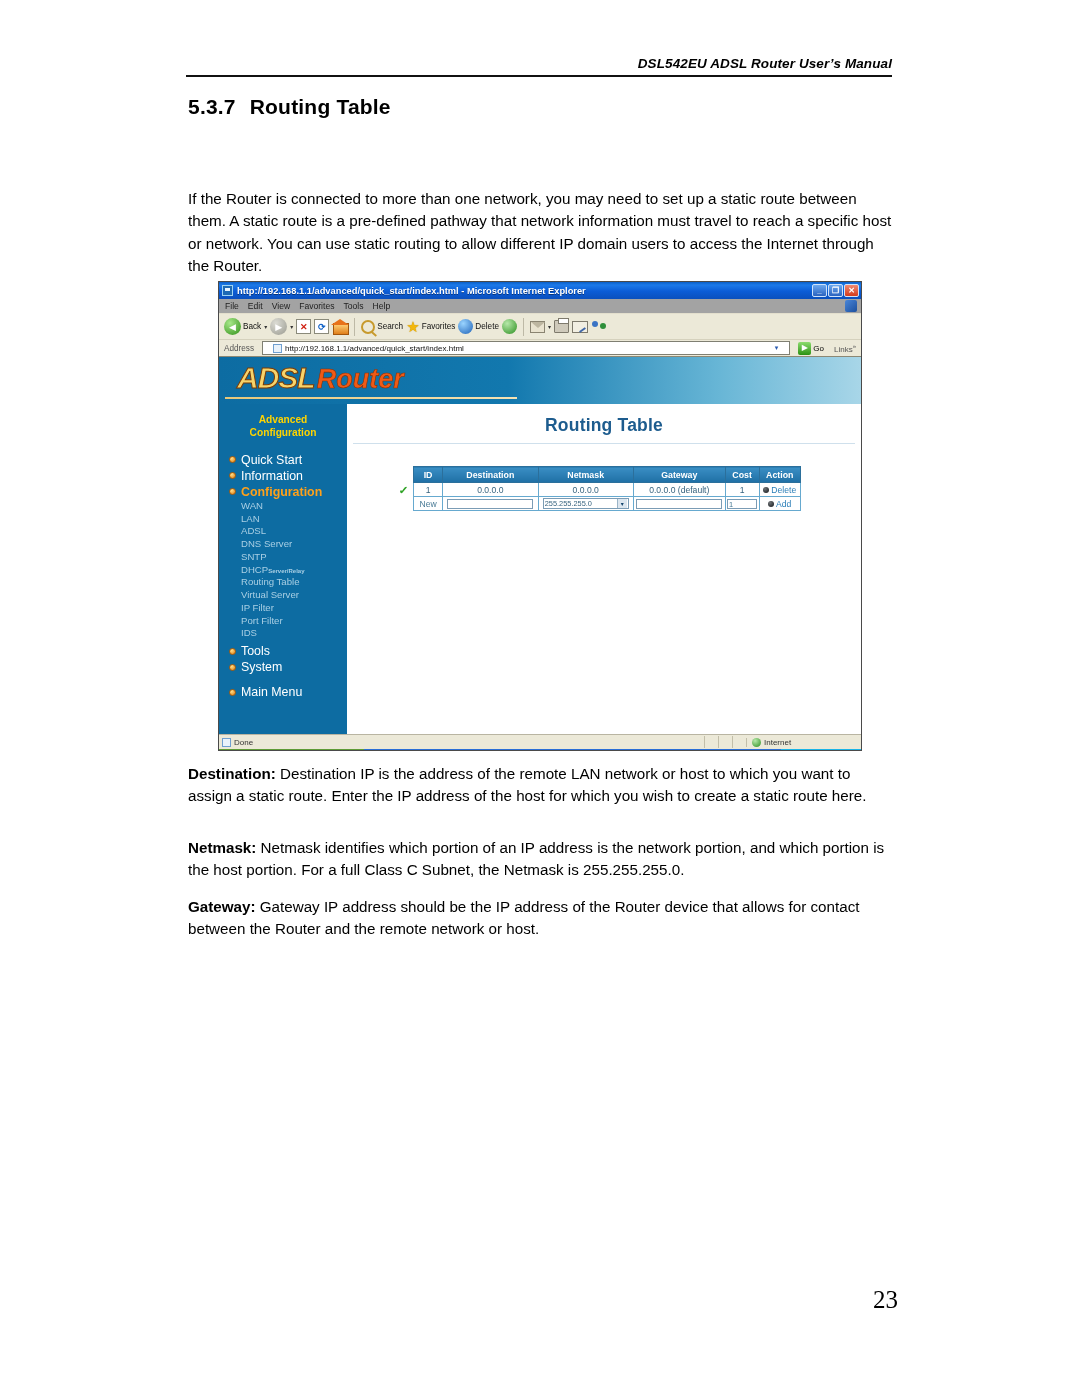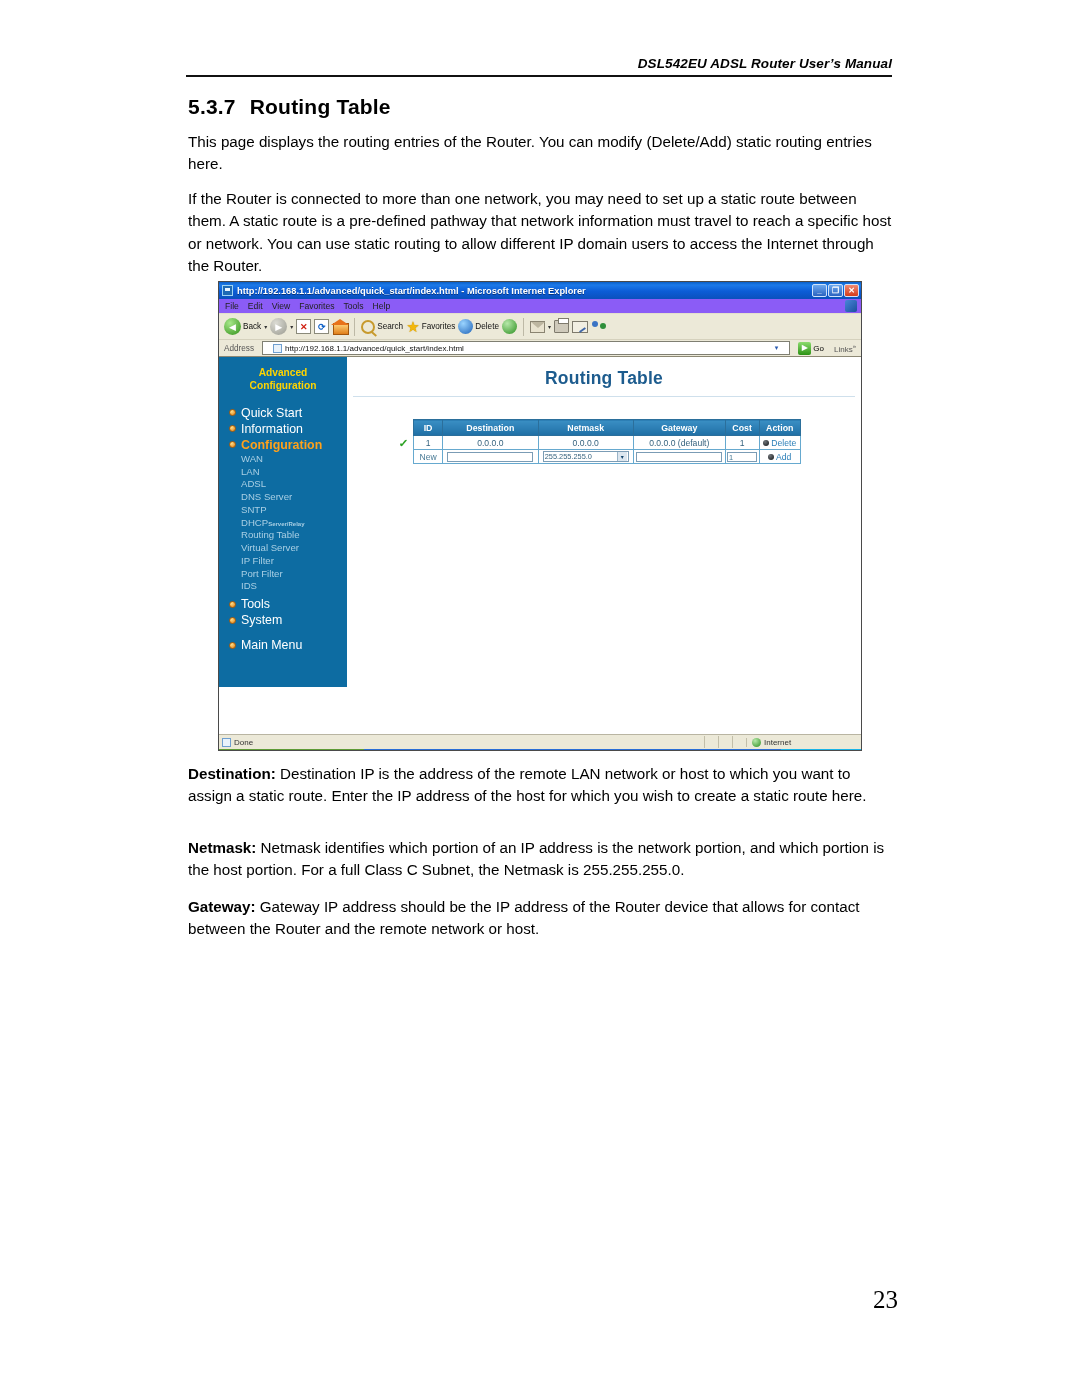--- a/index.html
+++ b/index.html
@@ -93,21 +93,21 @@
     border-radius:2px;
     display:flex; align-items:center; justify-content:center;
     color:#fff; font-size:8px; font-weight:bold; line-height:1;
   }
   .tb-btn.min { background:linear-gradient(to bottom,#6ea9ee,#2a63c0); }
   .tb-btn.max { background:linear-gradient(to bottom,#6ea9ee,#2a63c0); }
   .tb-btn.close { background:linear-gradient(to bottom,#f08a72,#d43b1c); }
 
   
   .menubar {
-    height:15px; background:#8b5cf6;
+    height:15px; background:#a3a3a3;
     display:flex; align-items:center; gap:9px;
     padding:1px 6px;
     border-bottom:1px solid #e3dfcd;
     position:relative;
   }
   .menubar .mi {
     font-size:8.6px; color:#222; white-space:nowrap;
   }
   .menu-flag {
     position:absolute; right:4px; top:1px;
@@ -335,21 +335,20 @@
 
 <div class="page">
 
   <div class="hdr-text">DSL542EU ADSL Router User’s Manual</div>
   <div class="hdr-rule"></div>
 
   <div class="sec-title">
     <span class="num">5.3.7</span><span>Routing Table</span>
   </div>
 
-  <div class="para p1">This page displays the routing entries of the Router. You can modify (Delete/Add) static routing entries here.</div>
   <div class="para p2">If the Router is connected to more than one network, you may need to set up a static route between them. A static route is a pre-defined pathway that network information must travel to reach a specific host or network. You can use static routing to allow different IP domain users to access the Internet through the Router.</div>
 
   <div class="browser">
 
     <div class="titlebar">
       <div class="tb-icon"></div>
       <div class="tb-title">http://192.168.1.1/advanced/quick_start/index.html - Microsoft Internet Explorer</div>
       <div class="tb-btns">
         <div class="tb-btn min">_</div>
         <div class="tb-btn max">❐</div>
@@ -425,20 +424,26 @@
         <span class="go-ico">
             <span class="arr">▶</span>
           </span>
         <span>Go</span>
       </span>
       <span class="links-lbl"><span>Links</span><sup>»</sup></span>
     </div>
 
     <div class="routerpage">
 
+      <div class="banner">
+        <div class="logo">
+          <span class="adsl">ADSL</span><span class="router">Router</span>
+        </div>
+        <div class="logo-rule"></div>
+      </div>
 
       <div class="rp-body">
 
         <div class="sidebar">
           <div class="adv-cfg">
             <div>Advanced</div>
             <div>Configuration</div>
           </div>
 
           <div class="nav-main">

